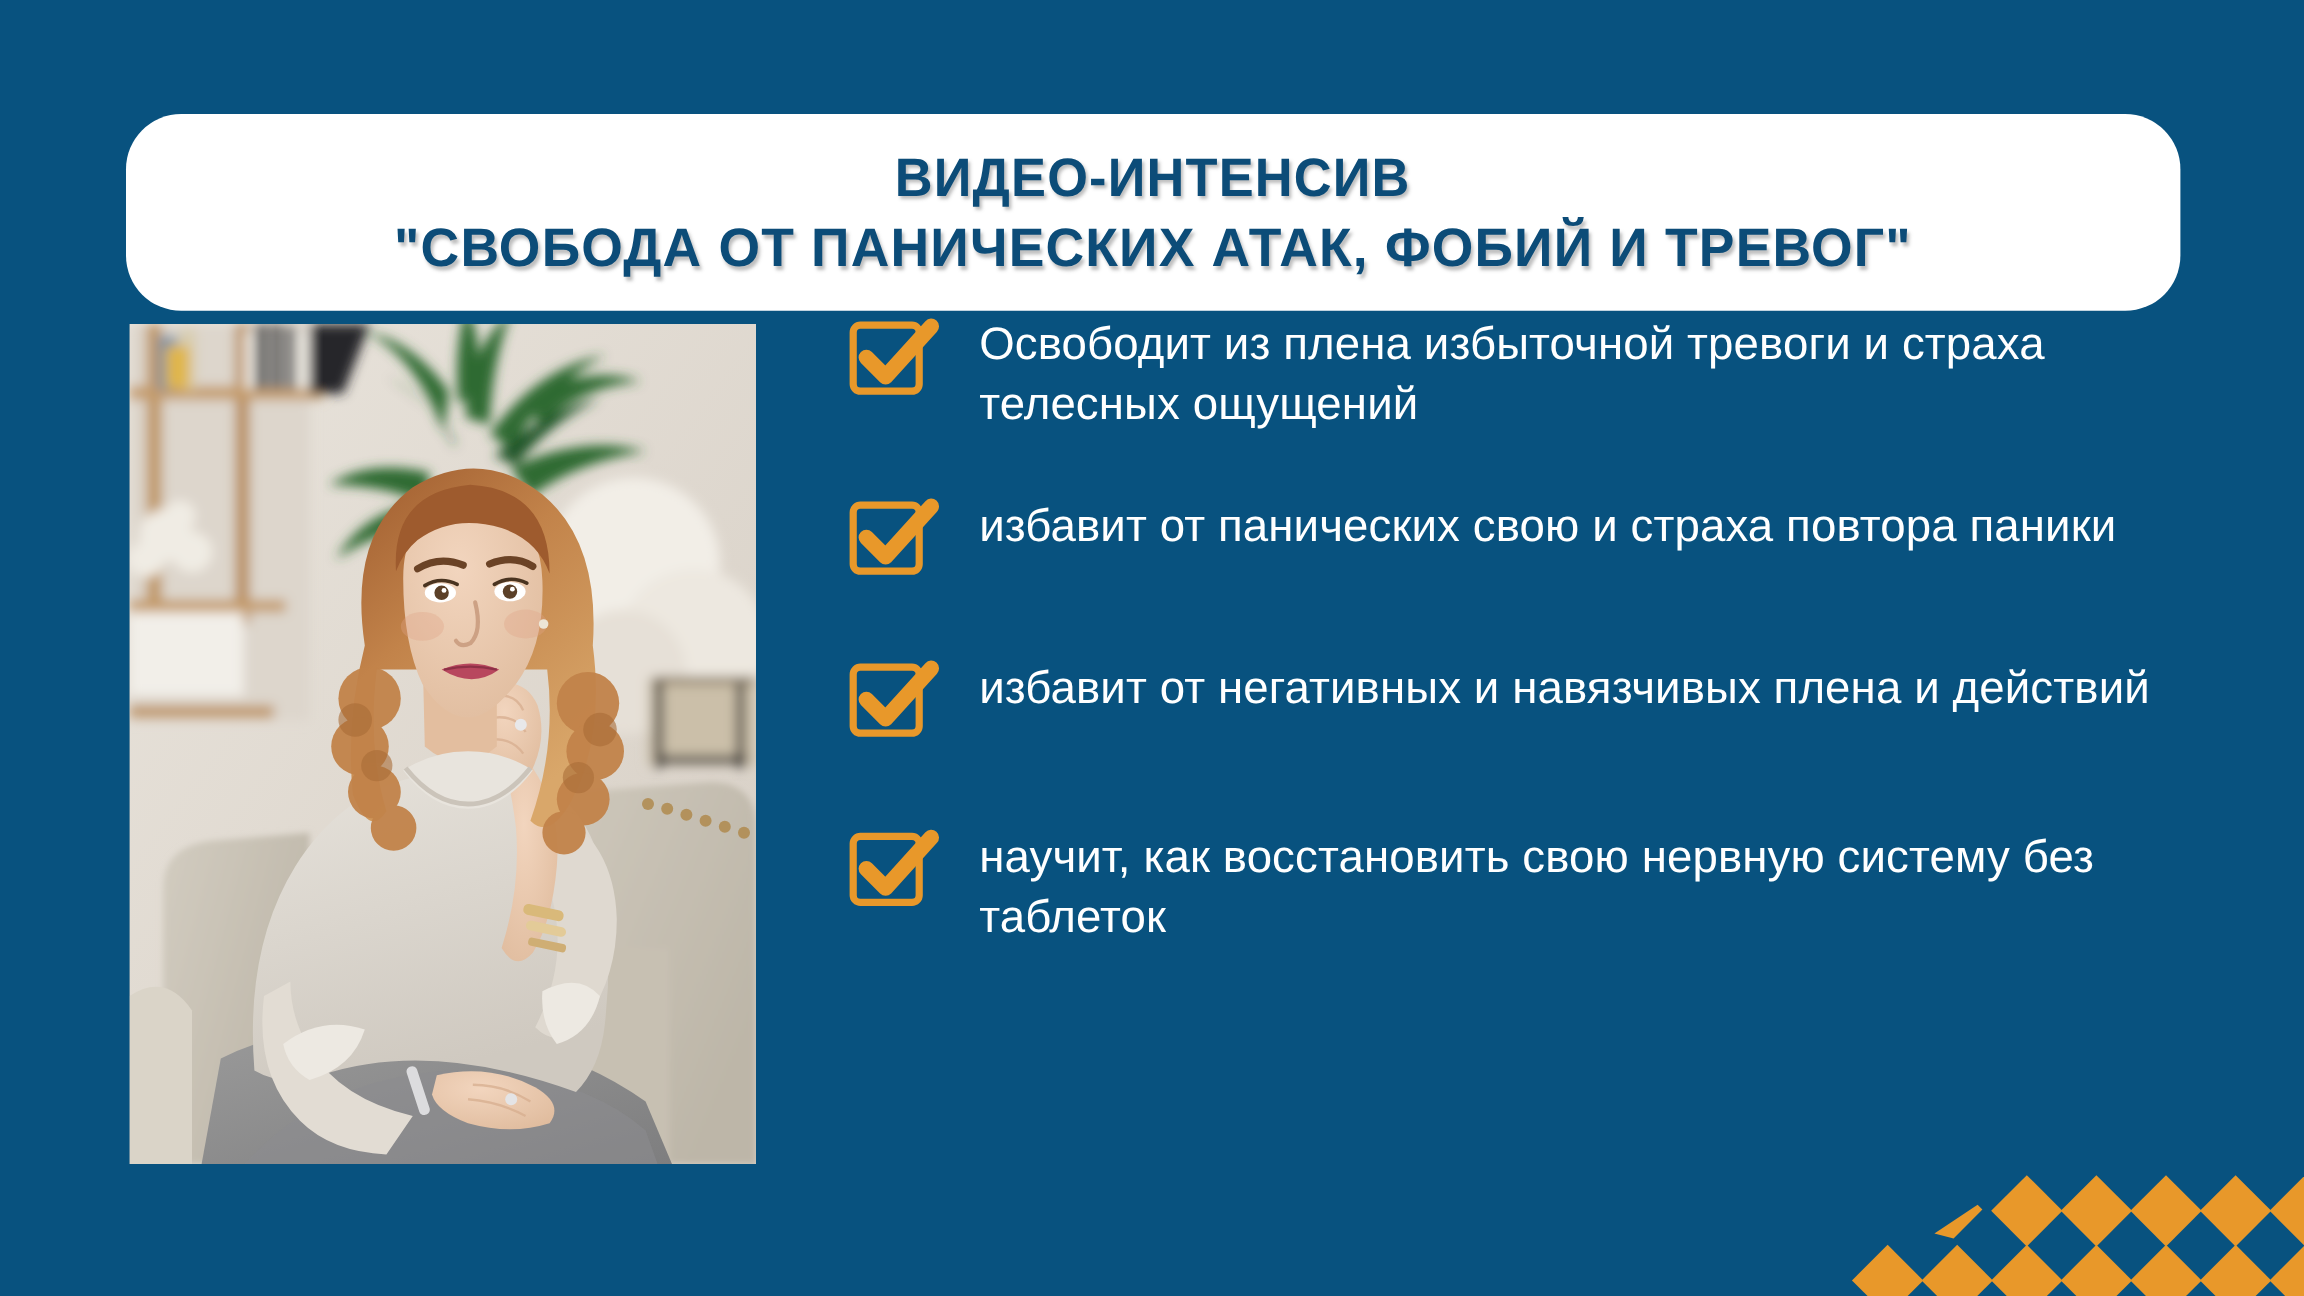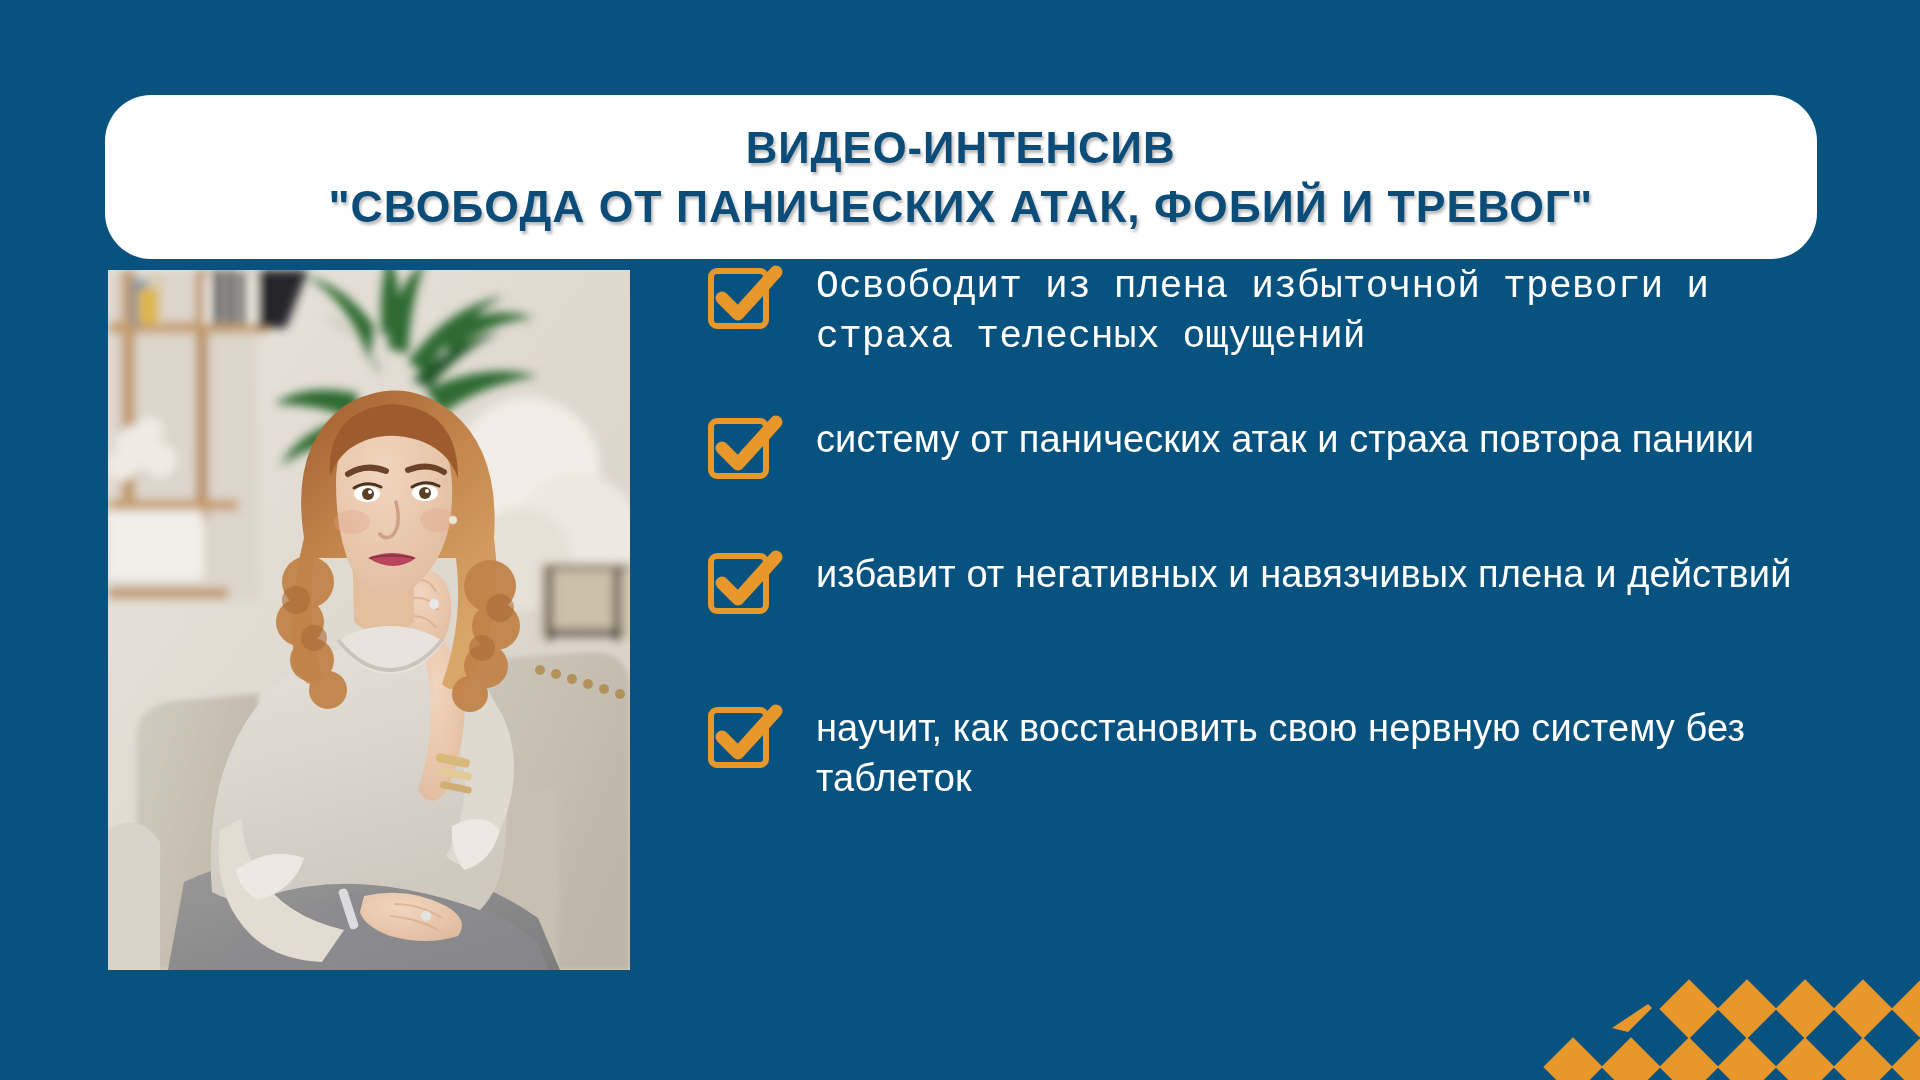--- a/index.html
+++ b/index.html
@@ -69,41 +69,41 @@
   }
   .benefit {
     position:absolute;
     left:0;
     display:flex;
     align-items:flex-start;
   }
   .benefit.b0 { top:0px; }
   .benefit.b1 { top:150px; }
   .benefit.b2 { top:285px; }
-  .benefit.b3 { top:439px; }
+  .benefit.b3 { top:426px; }
 
   .check-icon {
     flex:0 0 auto;
     width:78px; height:74px;
     margin-right:32px;
     position:relative;
     top:2px;
   }
   .check-icon svg { display:block; width:78px; height:74px; }
 
   .benefit-text {
     color:#FFFFFF;
     font-size:38px;
     line-height:1.32;
     font-weight:400;
     letter-spacing:0.1px;
     max-width:1020px;
     padding-top:2px;
   }
-  .benefit.b0 .benefit-text { padding-top:0px;font-family:Liberation Mono, monospace; }
+  .benefit.b0 .benefit-text { padding-top:0px; }
 
   
   .diamonds {
     position:absolute;
     right:0; bottom:0;
     width:420px; height:120px;
     overflow:hidden;
     pointer-events:none;
   }
   .diamonds svg { display:block; }
@@ -354,21 +354,21 @@
       <span class="benefit-text">Освободит из плена избыточной тревоги и страха телесных ощущений</span>
     </div>
 
     <div class="benefit b1">
       <span class="check-icon">
         <svg viewBox="0 0 78 74" xmlns="http://www.w3.org/2000/svg" aria-hidden="true">
           <rect x="5" y="7" width="55" height="55" rx="6" ry="6" fill="none" stroke="#E8982A" stroke-width="6"></rect>
           <path d="M16 34 L32 50 L70 8" fill="none" stroke="#E8982A" stroke-width="13" stroke-linecap="round" stroke-linejoin="round"></path>
         </svg>
       </span>
-      <span class="benefit-text">систему от панических атак и страха повтора паники</span>
+      <span class="benefit-text">избавит от панических свою и страха повтора паники</span>
     </div>
 
     <div class="benefit b2">
       <span class="check-icon">
         <svg viewBox="0 0 78 74" xmlns="http://www.w3.org/2000/svg" aria-hidden="true">
           <rect x="5" y="7" width="55" height="55" rx="6" ry="6" fill="none" stroke="#E8982A" stroke-width="6"></rect>
           <path d="M16 34 L32 50 L70 8" fill="none" stroke="#E8982A" stroke-width="13" stroke-linecap="round" stroke-linejoin="round"></path>
         </svg>
       </span>
       <span class="benefit-text">избавит от негативных и навязчивых плена и действий</span>

